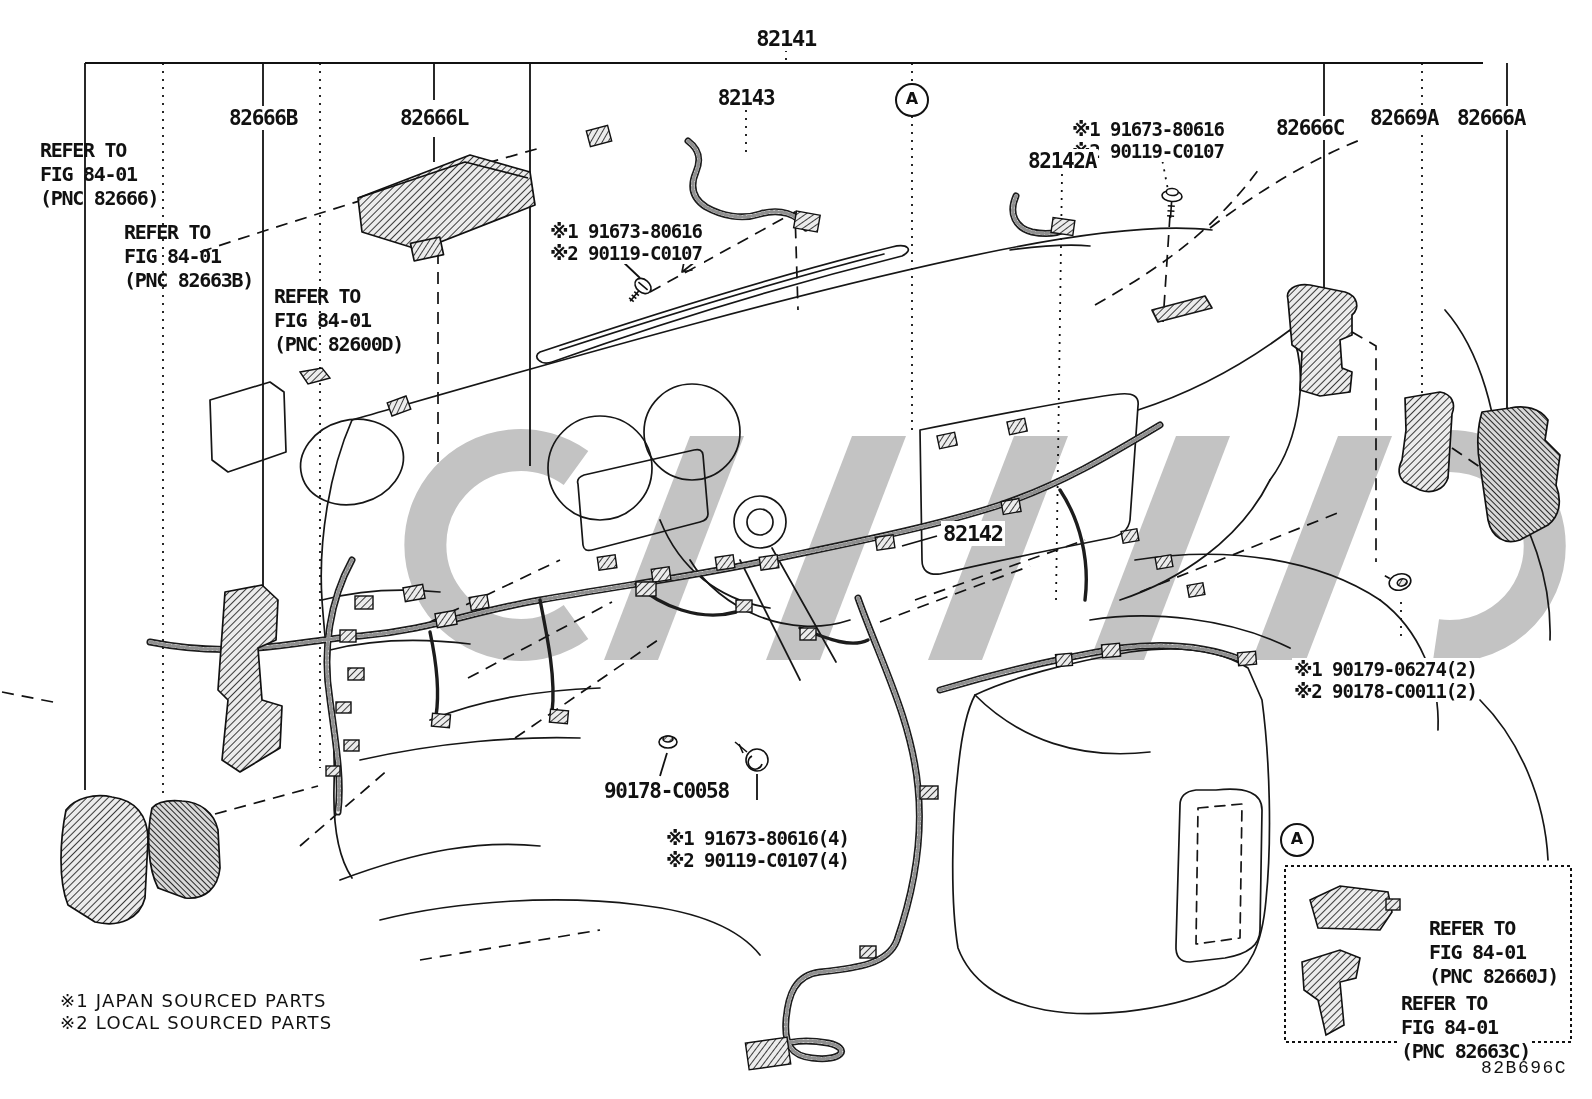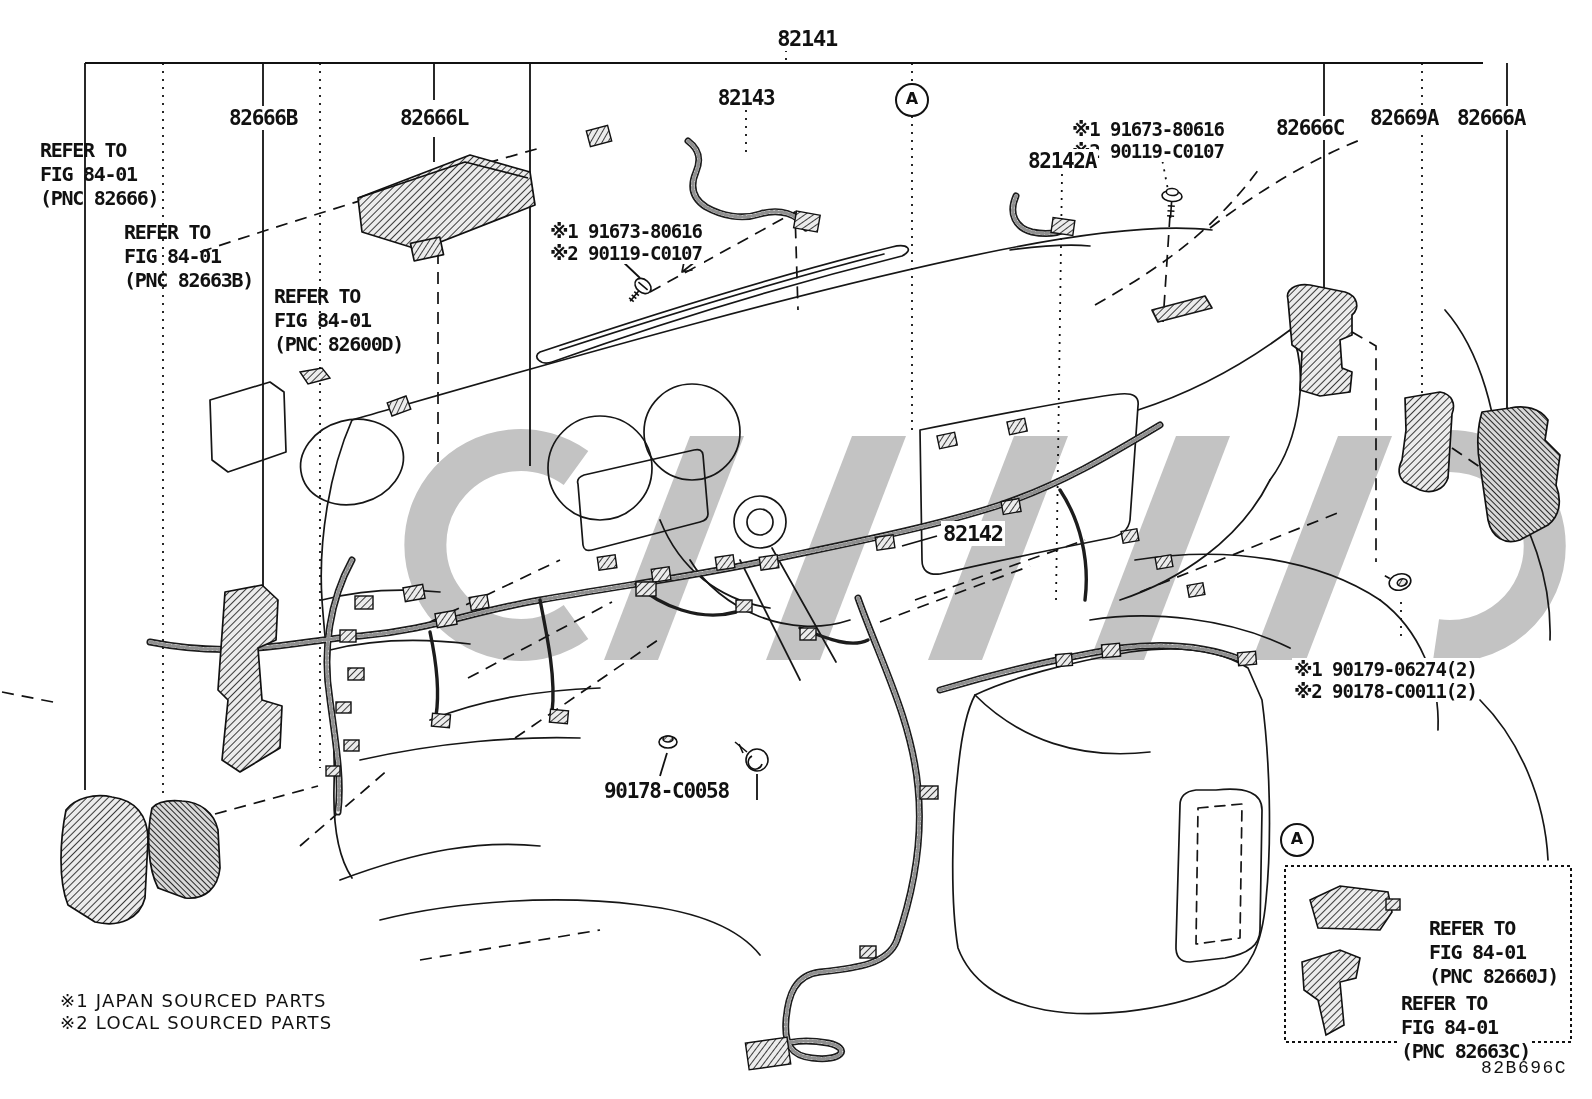--- a/index.html
+++ b/index.html
@@ -270,21 +270,21 @@
   </g>
 
   <g>
     <rect x="1285" y="866" width="286" height="176" fill="#fff" stroke="#111" stroke-width="2" stroke-dasharray="3 3"></rect>
     <path fill="url(#hatch)" stroke="#111" stroke-width="1.6" d="M1310,900 L1340,886 L1388,892 L1392,912 L1380,930 L1318,928 Z"></path>
     <rect x="1386" y="899" width="14" height="11" fill="url(#hatch)" stroke="#111" stroke-width="1.4"></rect>
     <path fill="url(#hatch)" stroke="#111" stroke-width="1.6" d="M1302,962 L1340,950 L1360,958 L1356,978 L1340,982 L1344,1025 L1326,1035 L1318,1000 L1304,990 Z"></path>
   </g>
 </svg>
 
-<div class="lbl pnbig ctr" style="left:786px;top:26px;margin-left:21px;">82141</div>
+<div class="lbl pnbig ctr" style="left:786px;top:26px;">82141</div>
 
 <div class="lbl ref" style="left:38px;top:104px;background:transparent;"><span>REFER TO</span><br><span>FIG 84-01</span><br><span>(PNC 82666)</span></div>
 
 <div class="lbl pn ctr" style="left:263px;top:106px;">82666B</div>
 <div class="lbl pn ctr" style="left:434px;top:106px;">82666L</div>
 
 <div class="lbl ref" style="left:122px;top:186px;background:transparent;"><span>REFER TO</span><br><span>FIG 84-01</span><br><span>(PNC 82663B)</span></div>
 
 <div class="lbl ref" style="left:272px;top:250px;background:transparent;"><span>REFER TO</span><br><span>FIG 84-01</span><br><span>(PNC 82600D)</span></div>
 
@@ -300,20 +300,21 @@
 <div class="lbl pn ctr" style="left:1310px;top:116px;">82666C</div>
 <div class="lbl pn ctr" style="left:1404px;top:106px;">82669A</div>
 <div class="lbl pn ctr" style="left:1491px;top:106px;">82666A</div>
 
 <div class="lbl pnbig" style="left:941px;top:521px;">82142</div>
 
 <div class="lbl note" style="left:1292px;top:634px;"><span>※1 90179-06274(2)</span><br><span>※2 90178-C0011(2)</span></div>
 
 <div class="lbl pn" style="left:602px;top:779px;">90178-C0058</div>
 
+<div class="lbl note" style="left:664px;top:803px;"><span>※1 91673-80616(4)</span><br><span>※2 90119-C0107(4)</span></div>
 
 <div class="lbl legend" style="left:58px;top:955px;margin-top:35px;"><span>※1 JAPAN SOURCED PARTS</span><br><span>※2 LOCAL SOURCED PARTS</span></div>
 
 <div class="acircle" style="left:1297px;top:840px;">A</div>
 
 <div class="lbl ref" style="left:1427px;top:882px;"><span>REFER TO</span><br><span>FIG 84-01</span><br><span>(PNC 82660J)</span></div>
 
 <div class="lbl ref" style="left:1399px;top:957px;"><span>REFER TO</span><br><span>FIG 84-01</span><br><span>(PNC 82663C)</span></div>
 
 <div class="lbl figno" style="left:1479px;top:1058px;background:transparent;">82B696C</div>

